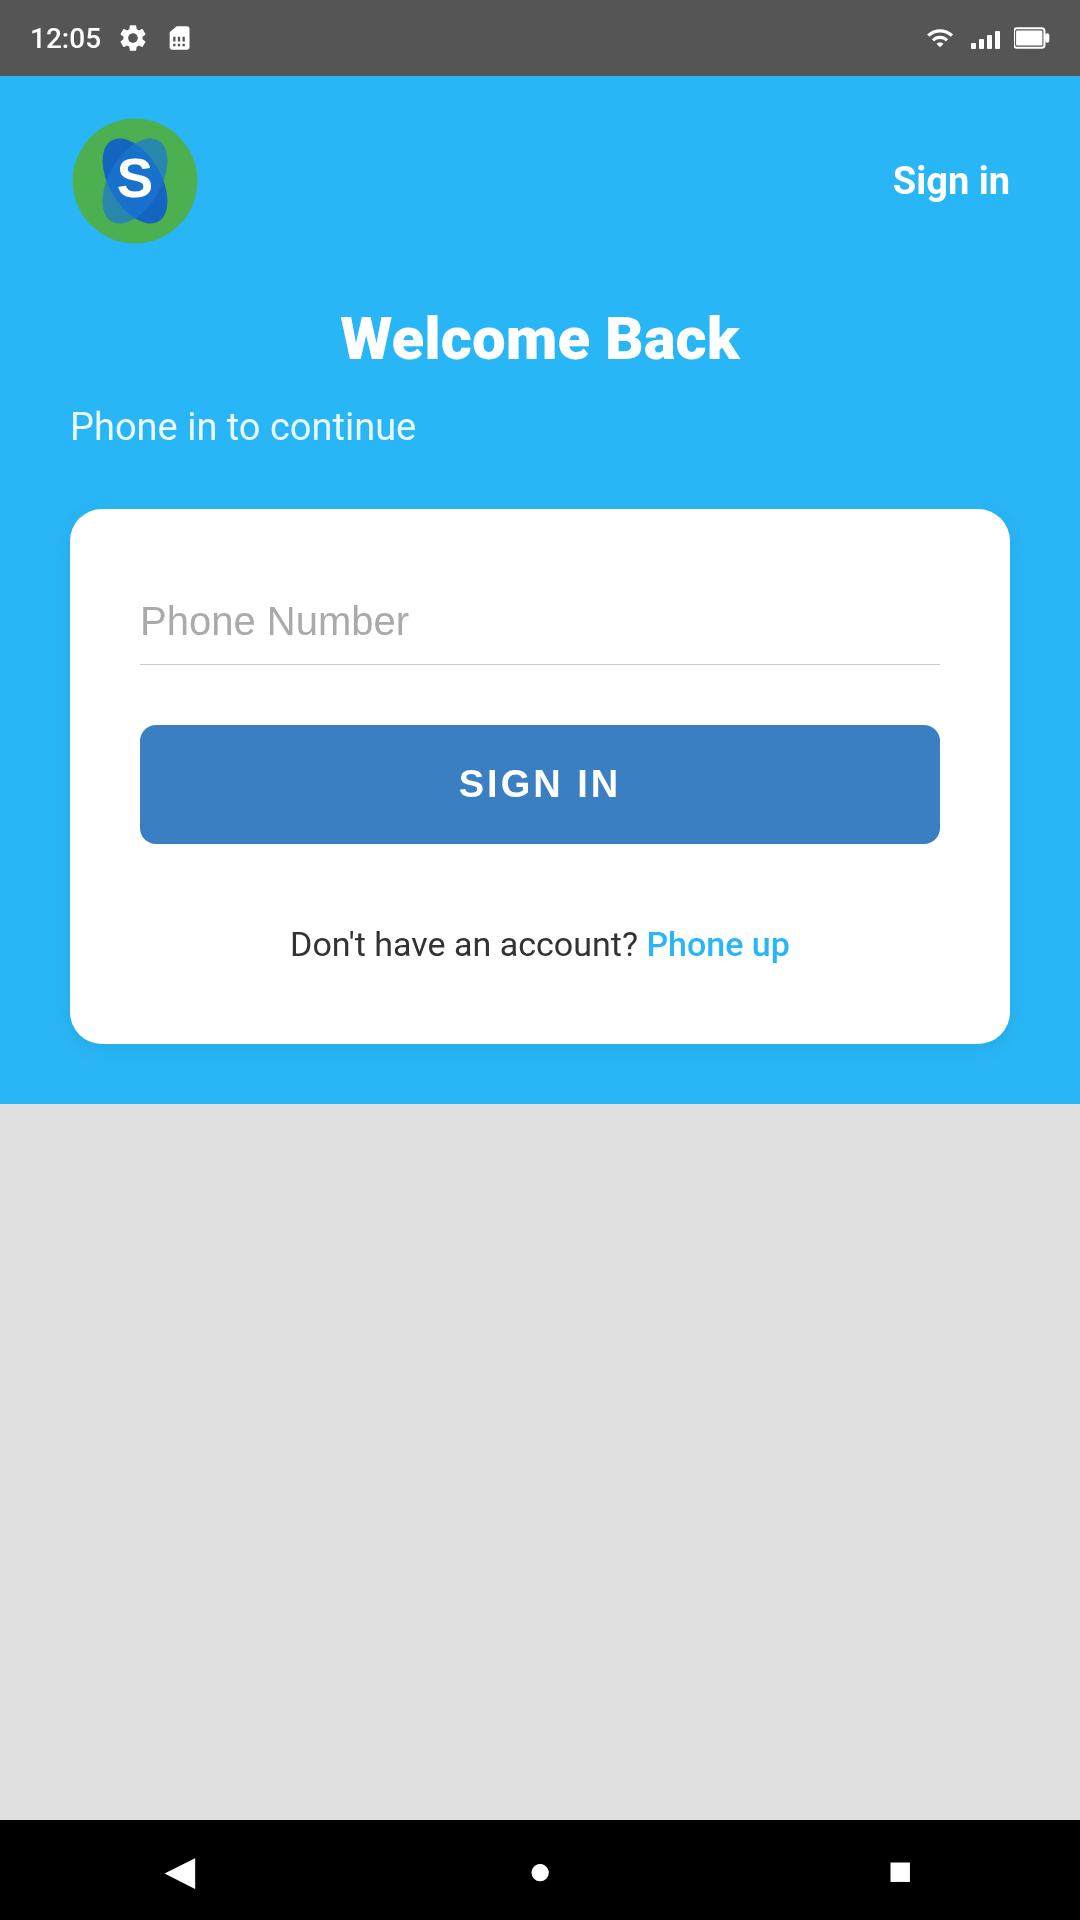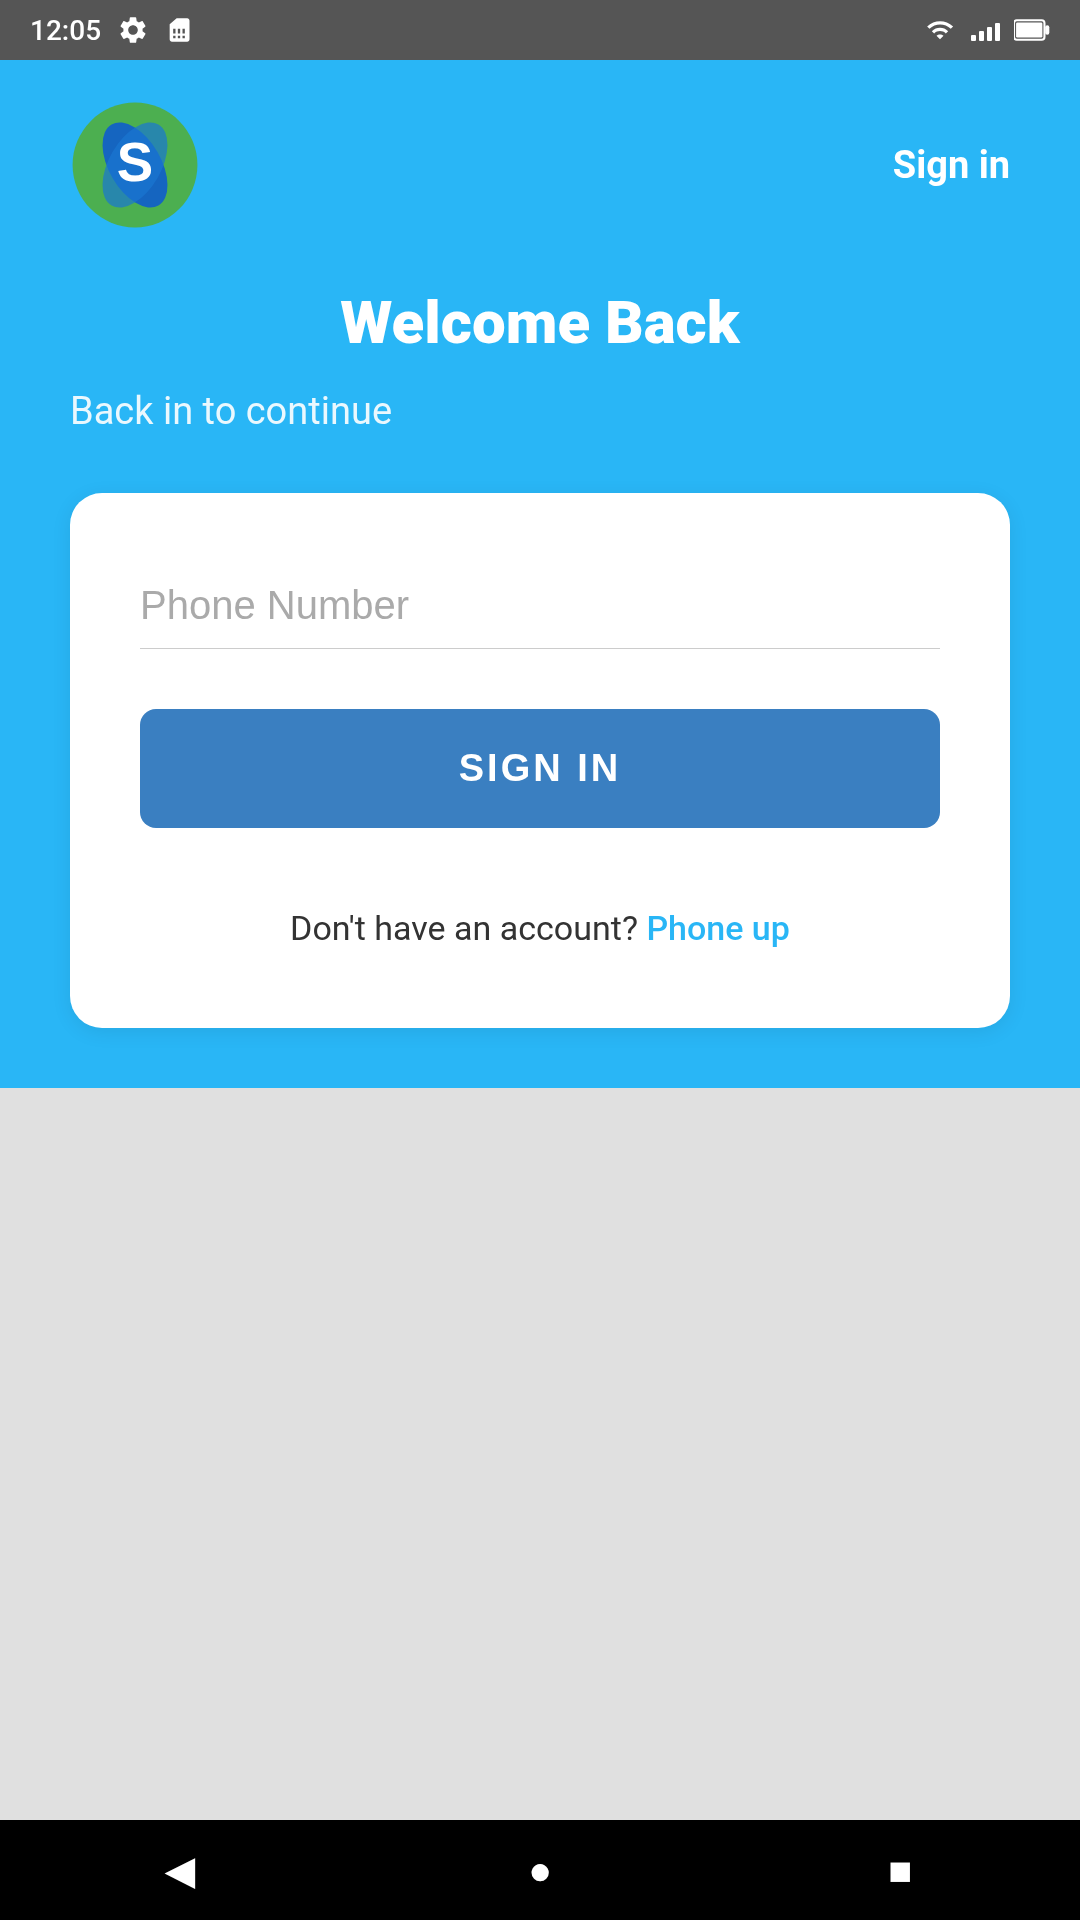--- a/index.html
+++ b/index.html
@@ -15,21 +15,21 @@
       font-family: 'Roboto', Arial, sans-serif;
       background-color: #e0e0e0;
       display: flex;
       flex-direction: column;
       overflow: hidden;
     }
 
     
     .status-bar {
       width: 100%;
-      height: 60px;
+      height: 76px;
       background-color: #555555;
       display: flex;
       align-items: center;
       justify-content: space-between;
       padding: 0 30px;
       flex-shrink: 0;
     }
 
     .status-left {
       display: flex;
@@ -238,21 +238,21 @@
 
     <svg class="logo-svg" viewBox="0 0 100 100" xmlns="http://www.w3.org/2000/svg">
       <circle cx="50" cy="50" r="48" fill="#4caf50"></circle>
       <ellipse cx="50" cy="50" rx="20" ry="36" fill="#1565c0" transform="rotate(-30 50 50)"></ellipse>
       <ellipse cx="50" cy="50" rx="20" ry="36" fill="#1976d2" opacity="0.7" transform="rotate(30 50 50)"></ellipse>
       <text x="50" y="62" text-anchor="middle" font-size="42" font-weight="900" fill="white" font-family="Arial">S</text>
     </svg>
     <span class="header-signin-link">Sign in</span>
   </div>
   <h1 class="welcome-title">Welcome Back</h1>
-  <p class="welcome-subtitle">Back in to continue</p>
+  <p class="welcome-subtitle">Phone in to continue</p>
 </div>
 
 <div class="main-content">
   <div style="background-color:#29b6f6; padding: 0 70px 60px 70px;">
     <div class="card">
       <div class="input-group">
         <input class="phone-input" type="tel" placeholder="Phone Number" style="">
       </div>
 
       <button class="signin-button">SIGN IN</button>

